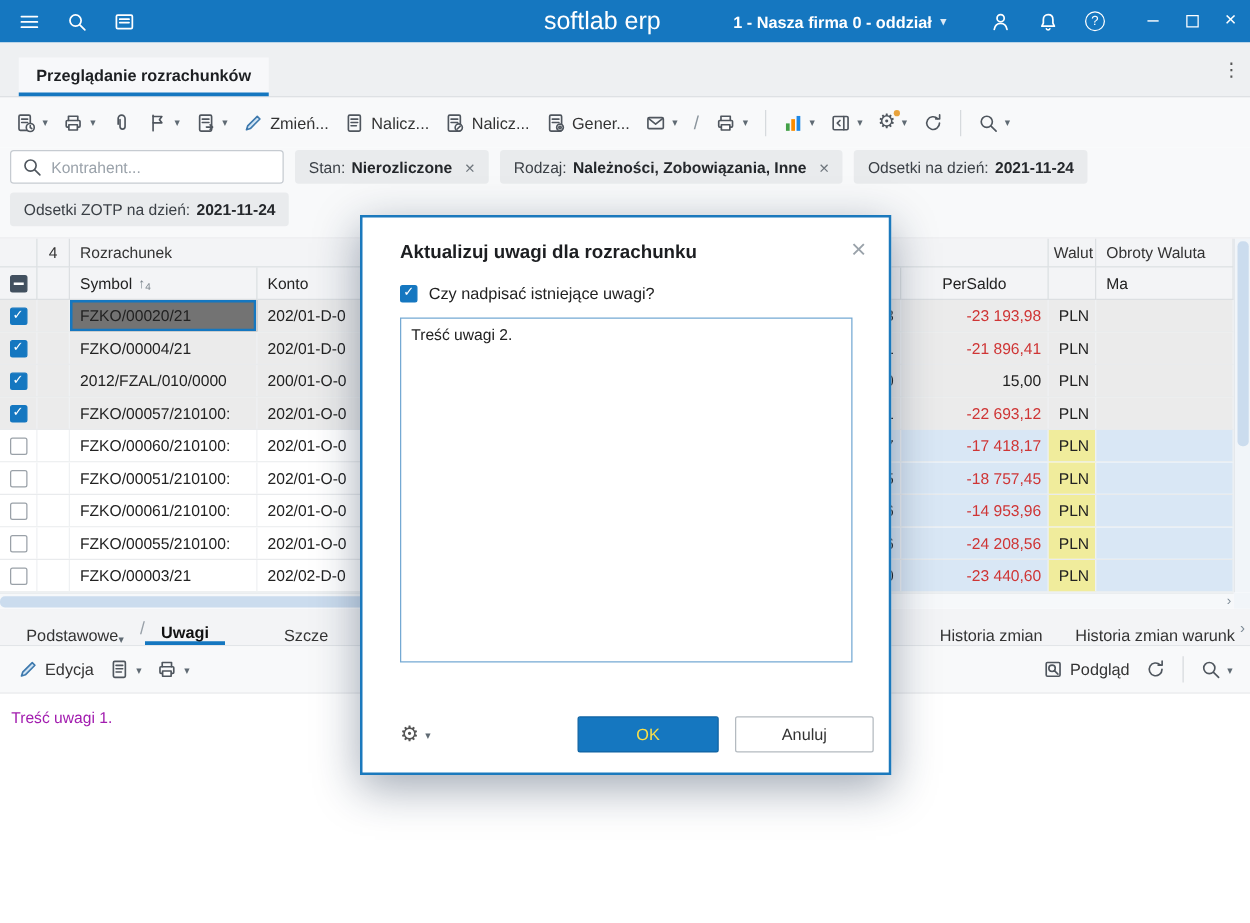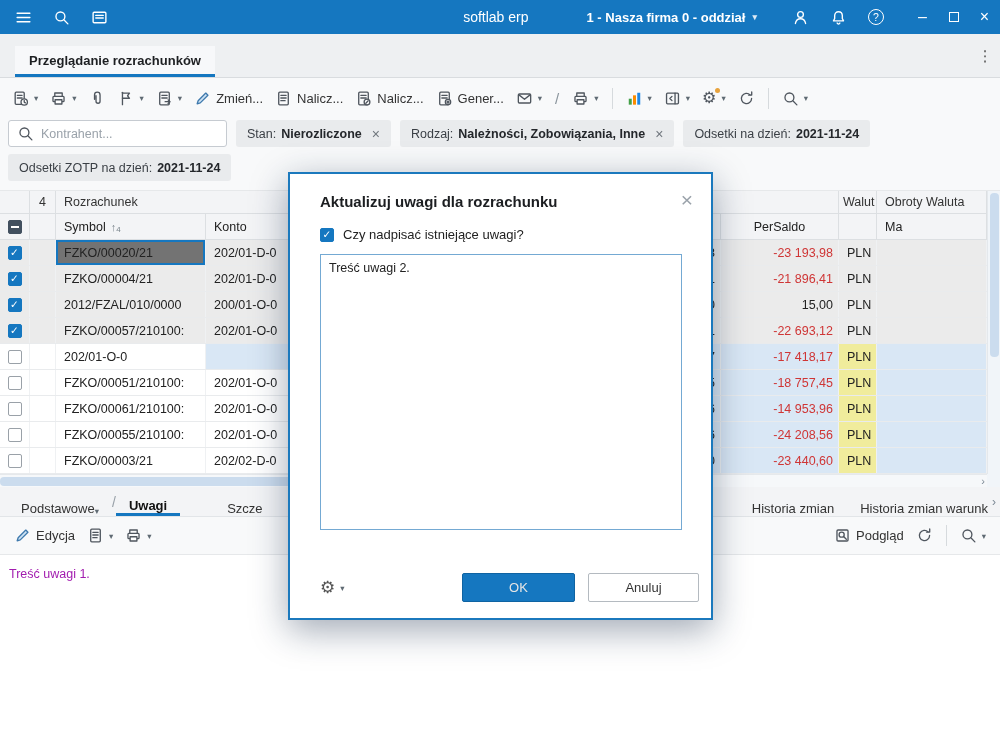--- a/index.html
+++ b/index.html
@@ -4,21 +4,21 @@
 <style>
   *{margin:0;padding:0;box-sizing:border-box}
   html,body{width:1000px;height:738px}
   body{font-family:"Liberation Sans",sans-serif;background:#fff}
   .app{width:1000px;height:738px;display:flex;flex-direction:column;position:relative;overflow:hidden;color:#222;background:#fff}
 
   
   .titlebar{height:34px;background:var(--titlebar,#1577c0);display:flex;align-items:center;padding-left:4px;color:#fff;flex:none}
   .tb-btn{width:38px;height:34px;display:flex;align-items:center;justify-content:center;cursor:pointer}
   svg.icw{width:17px;height:17px;stroke:#fff;fill:none;stroke-width:1.3;stroke-linecap:round;stroke-linejoin:round}
-  .app-name{font-size:14px;margin-left:auto;white-space:nowrap}
+  .app-name{font-size:20px;margin-left:auto;white-space:nowrap}
   .company{font-size:13px;font-weight:bold;margin-left:58px;display:flex;align-items:center;gap:7px;white-space:nowrap}
   .company .chev{font-size:9px;color:#dce9f4}
   .tb-right{display:flex;align-items:center;margin-left:24px}
   .help-badge{width:16px;height:16px;border:1.3px solid #fff;border-radius:50%;font-size:10.5px;display:flex;align-items:center;justify-content:center}
   .win-controls{display:flex;margin-left:12px}
   .win-btn{width:31px;height:34px;display:flex;align-items:center;justify-content:center;font-size:16px;cursor:pointer}
   .win-max{width:10px;height:10px;border:1.2px solid #fff}
 
   
   .tabbar{height:44px;background:#eef0f2;border-bottom:1px solid #d9dcdf;display:flex;align-items:flex-end;padding-left:15px;flex:none}
@@ -113,21 +113,21 @@
   .dlg-head{display:flex;align-items:flex-end;padding:15px 12px 0 30px}
   .dlg-title{font-size:15px;font-weight:bold;color:#1c1e21}
   .dlg-close{margin-left:auto;font-size:21px;color:#9aa2aa;line-height:1;padding:0 6px;cursor:pointer}
   .dlg-check{display:flex;align-items:center;gap:9px;margin:17px 30px 0;font-size:13px;color:#222;cursor:pointer}
   .dlg-text{margin:12px 29px 0 30px;height:276px;border:1px solid #74a9d3;resize:none;font:12.5px "Liberation Sans",sans-serif;color:#222;padding:6px 8px;outline:none;flex:none}
   .dlg-foot{display:flex;align-items:center;margin:auto 12px 16px 30px}
   .dlg-gear{display:flex;align-items:center;gap:5px;color:#555;cursor:pointer}
   .dlg-gear .g{font-size:17px;line-height:1}
   .dlg-buttons{margin-left:auto;display:flex;gap:13px}
   .btn{height:29px;font:13px "Liberation Sans",sans-serif;border-radius:2px;cursor:pointer}
-  .btn-ok{width:113px;background:var(--accent,#1577c0);color:#e5e5e5;border:1px solid #0f63a2}
+  .btn-ok{width:113px;background:var(--accent,#1577c0);color:#fde047;border:1px solid #0f63a2}
   .btn-cancel{width:111px;background:#fff;color:#333;border:1px solid #b4bac0}
 </style>
 </head>
 <body>
 
 <div class="app">
 
   <header class="titlebar">
     <div class="tb-btn">
       <svg class="icw" viewBox="0 0 16 16">
@@ -440,20 +440,23 @@
         <div class="cell w-tail colored num">2,21</div>
         <div class="cell w-persaldo colored num neg">-22 693,12</div>
         <div class="cell w-waluta wal">PLN</div>
         <div class="cell w-ma colored"></div>
       </div>
       <div class="trow">
         <div class="cell w-check">
             <span class="cb"></span>
           </div>
         <div class="cell w-status"></div>
+        <div class="cell w-symbol c-symbol">
+            <span>FZKO/00060/210100:</span>
+          </div>
         <div class="cell w-konto">202/01-O-0</div>
         <div class="cell w-fill colored"></div>
         <div class="cell w-tail colored num">3,17</div>
         <div class="cell w-persaldo colored num neg">-17 418,17</div>
         <div class="cell w-waluta wal">PLN</div>
         <div class="cell w-ma colored"></div>
       </div>
       <div class="trow">
         <div class="cell w-check">
             <span class="cb"></span>

